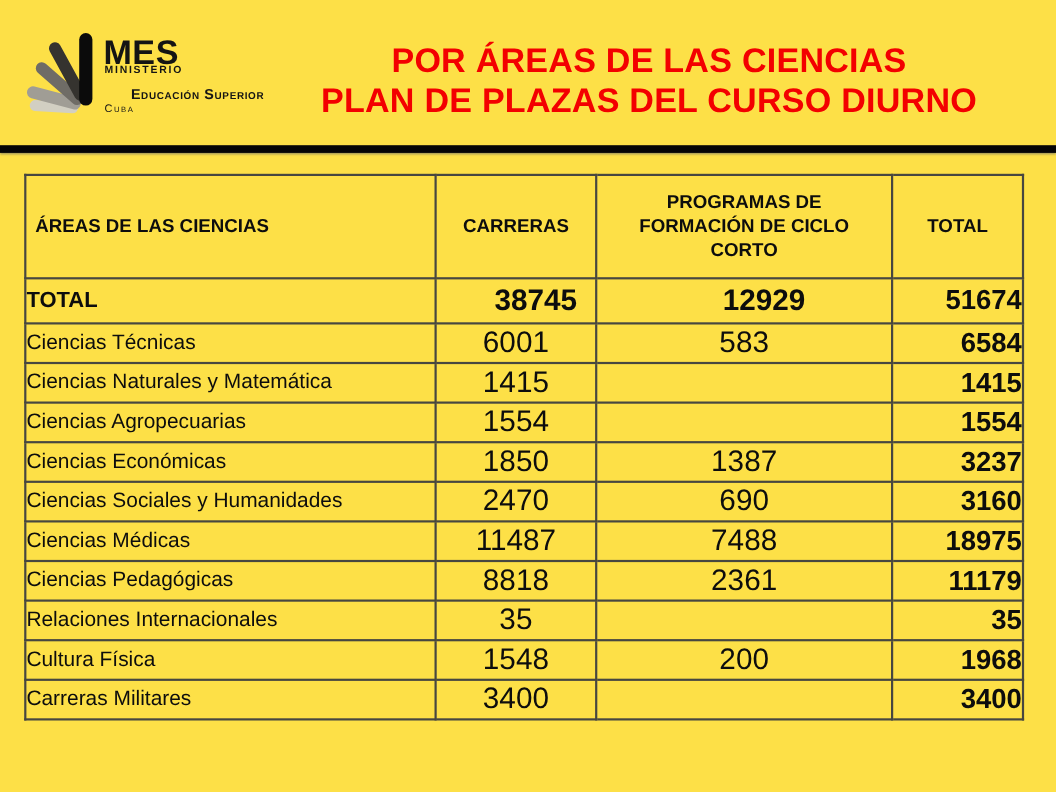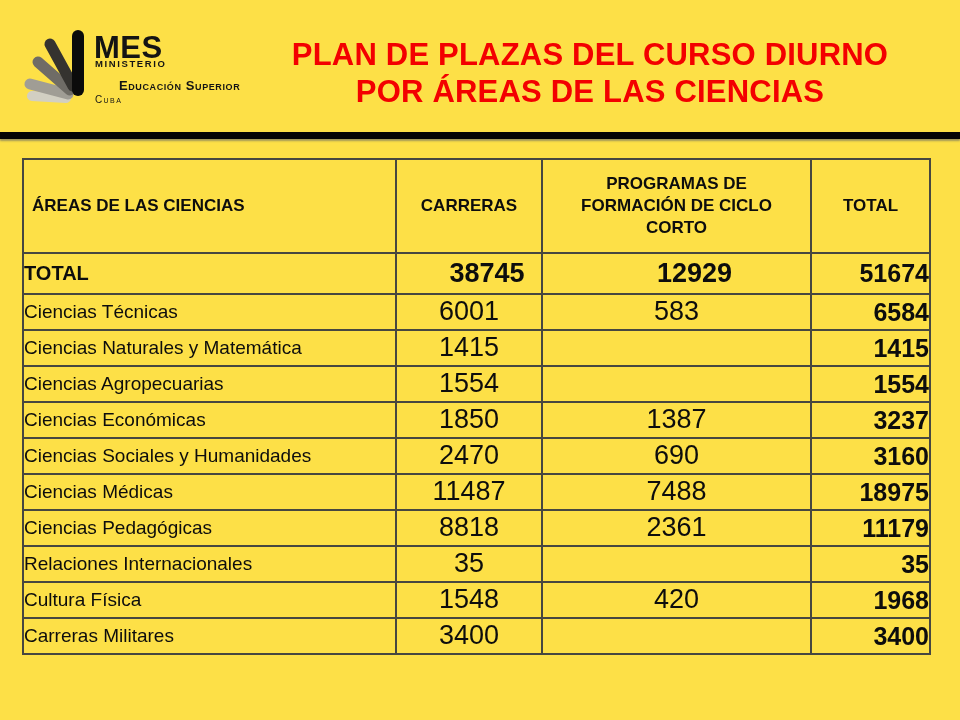--- a/index.html
+++ b/index.html
@@ -108,22 +108,22 @@
 
       <line x1="56" y1="10" x2="56" y2="64" stroke="#0b0b0b" stroke-width="12" stroke-linecap="round"></line>
     </svg>
     <div class="logo-acronym">MES</div>
     <div class="logo-line1">MINISTERIO</div>
     <div class="logo-line2">Educación Superior</div>
     <div class="logo-line3">Cuba</div>
   </div>
 
   <div class="title">
+    <div>POR ÁREAS DE LAS CIENCIAS</div>
     <div>PLAN DE PLAZAS DEL CURSO DIURNO</div>
-    <div>POR ÁREAS DE LAS CIENCIAS</div>
   </div>
 
   <div class="rule"></div>
 
   <table class="plan">
     <colgroup>
         <col class="c1">
         <col class="c2">
         <col class="c3">
         <col class="c4">
@@ -196,21 +196,21 @@
     <tr class="data-row">
       <td class="area">Relaciones Internacionales</td>
       <td class="num">35</td>
       <td class="num"></td>
       <td class="tot">35</td>
     </tr>
 
     <tr class="data-row">
       <td class="area">Cultura  Física</td>
       <td class="num">1548</td>
-      <td class="num">420</td>
+      <td class="num">200</td>
       <td class="tot">1968</td>
     </tr>
 
 
     <tr class="data-row">
       <td class="area">Carreras Militares</td>
       <td class="num">3400</td>
       <td class="num"></td>
       <td class="tot">3400</td>
     </tr>

